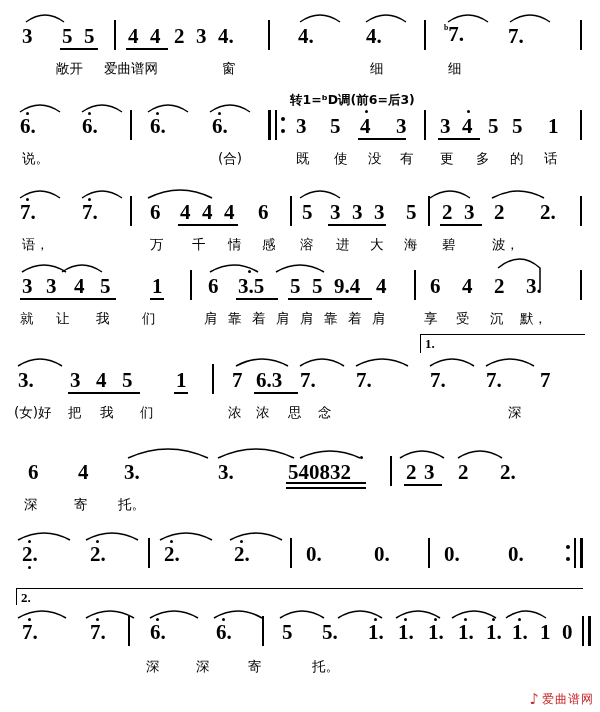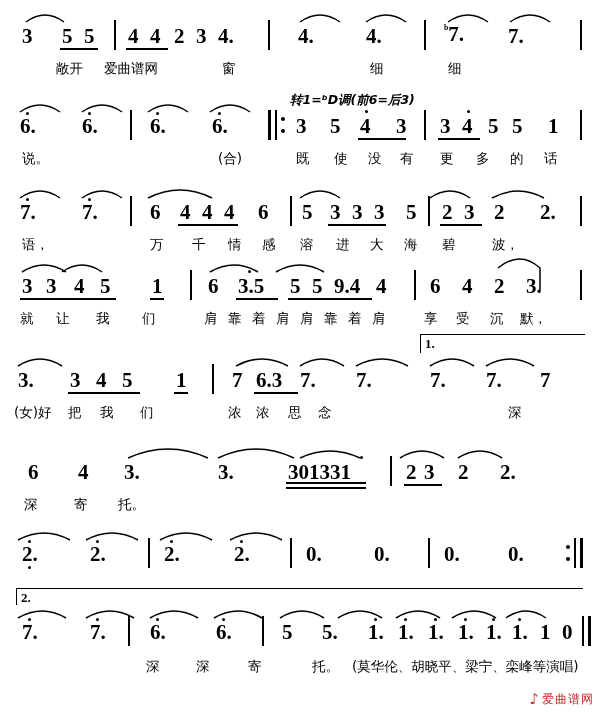--- a/index.html
+++ b/index.html
@@ -51,21 +51,20 @@
   .volta-lbl{position:absolute;font-family:"Liberation Serif",serif;font-size:13px;font-weight:700;}
 
   
   .keychg{
     position:absolute;
     font-family:"DejaVu Sans", sans-serif;
     font-size:12.5px;
     font-weight:700;
     color:#000;
     white-space:nowrap;
-    font-style:italic;
   }
 
   
   .wm{
     position:absolute;right:6px;bottom:4px;
     display:flex;align-items:center;gap:3px;
   }
   .wm-note{
     font-family:"DejaVu Sans", sans-serif;
     font-size:15px;color:#c62828;
@@ -313,21 +312,21 @@
   <div class="tok lyr" style="left:228px;top:406px">浓</div>
   <div class="tok lyr" style="left:256px;top:406px">浓</div>
   <div class="tok lyr" style="left:288px;top:406px">思</div>
   <div class="tok lyr" style="left:318px;top:406px">念</div>
   <div class="tok lyr" style="left:508px;top:406px">深</div>
 
   <div class="tok num" style="left:28px;top:462px">6</div>
   <div class="tok num" style="left:78px;top:462px">4</div>
   <div class="tok num" style="left:124px;top:462px">3.</div>
   <div class="tok num" style="left:218px;top:462px">3.</div>
-  <div class="tok num" style="left:288px;top:462px">301331</div>
+  <div class="tok num" style="left:288px;top:462px">540832</div>
   <div class="beam" style="left:286px;top:482px;width:80px"></div>
   <div class="beam" style="left:286px;top:487px;width:80px"></div>
   <div class="dot" style="left:360px;top:456px"></div>
   <div class="bar" style="left:390px;top:456px;height:30px"></div>
   <div class="tok num" style="left:406px;top:462px">2</div>
   <div class="tok num" style="left:424px;top:462px">3</div>
   <div class="beam" style="left:404px;top:484px;width:38px"></div>
   <div class="tok num" style="left:458px;top:462px">2</div>
   <div class="tok num" style="left:500px;top:462px">2.</div>
 
@@ -386,20 +385,19 @@
   <div class="dot" style="left:518px;top:618px"></div>
   <div class="tok num" style="left:540px;top:622px">1</div>
   <div class="tok num" style="left:562px;top:622px">0</div>
   <div class="bar" style="left:582px;top:616px;height:30px"></div>
   <div class="bar thick" style="left:588px;top:616px;height:30px"></div>
 
   <div class="tok lyr" style="left:146px;top:660px">深</div>
   <div class="tok lyr" style="left:196px;top:660px">深</div>
   <div class="tok lyr" style="left:248px;top:660px">寄</div>
   <div class="tok lyr" style="left:312px;top:660px">托。</div>
-  <div class="tok lyr" style="left:352px;top:660px">(莫华伦、胡晓平、梁宁、栾峰等演唱)</div>
 
   <div class="wm">
     <span class="wm-note">♪</span>
     <span class="wm-txt">爱曲谱网</span>
   </div>
 
 </div>
 
 </body></html>

